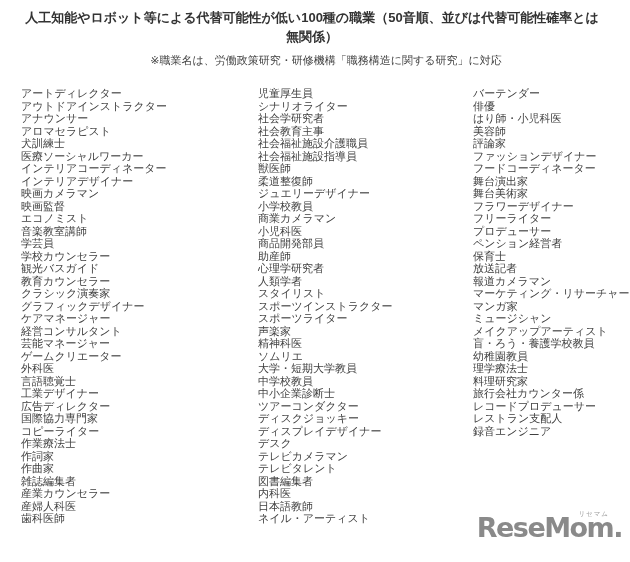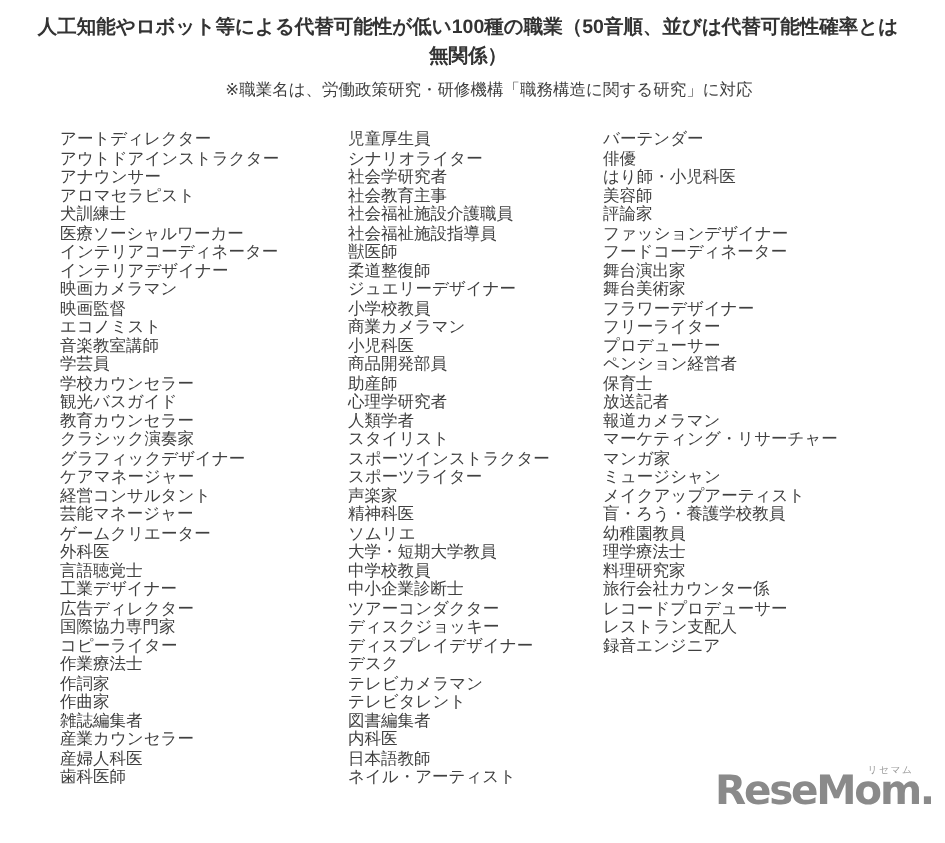--- a/index.html
+++ b/index.html
@@ -31,25 +31,26 @@
     margin: 0;
   }
   .note {
     margin-top: 7px;
     font-size: 11px;
     color: #404040;
     line-height: 14px;
   }
   .columns {
     position: absolute;
-    left: 40px;
+    left: 21px;
     top: 87px;
     display: grid;
     grid-template-columns: 192px 170px auto;
     align-items: start;
+    gap: 45px;
   }
   .occ-col {
     display: block;
   }
   .occ-item {
     font-size: 11px;
     line-height: 12.5px;
     color: #404040;
     white-space: nowrap;
   }

